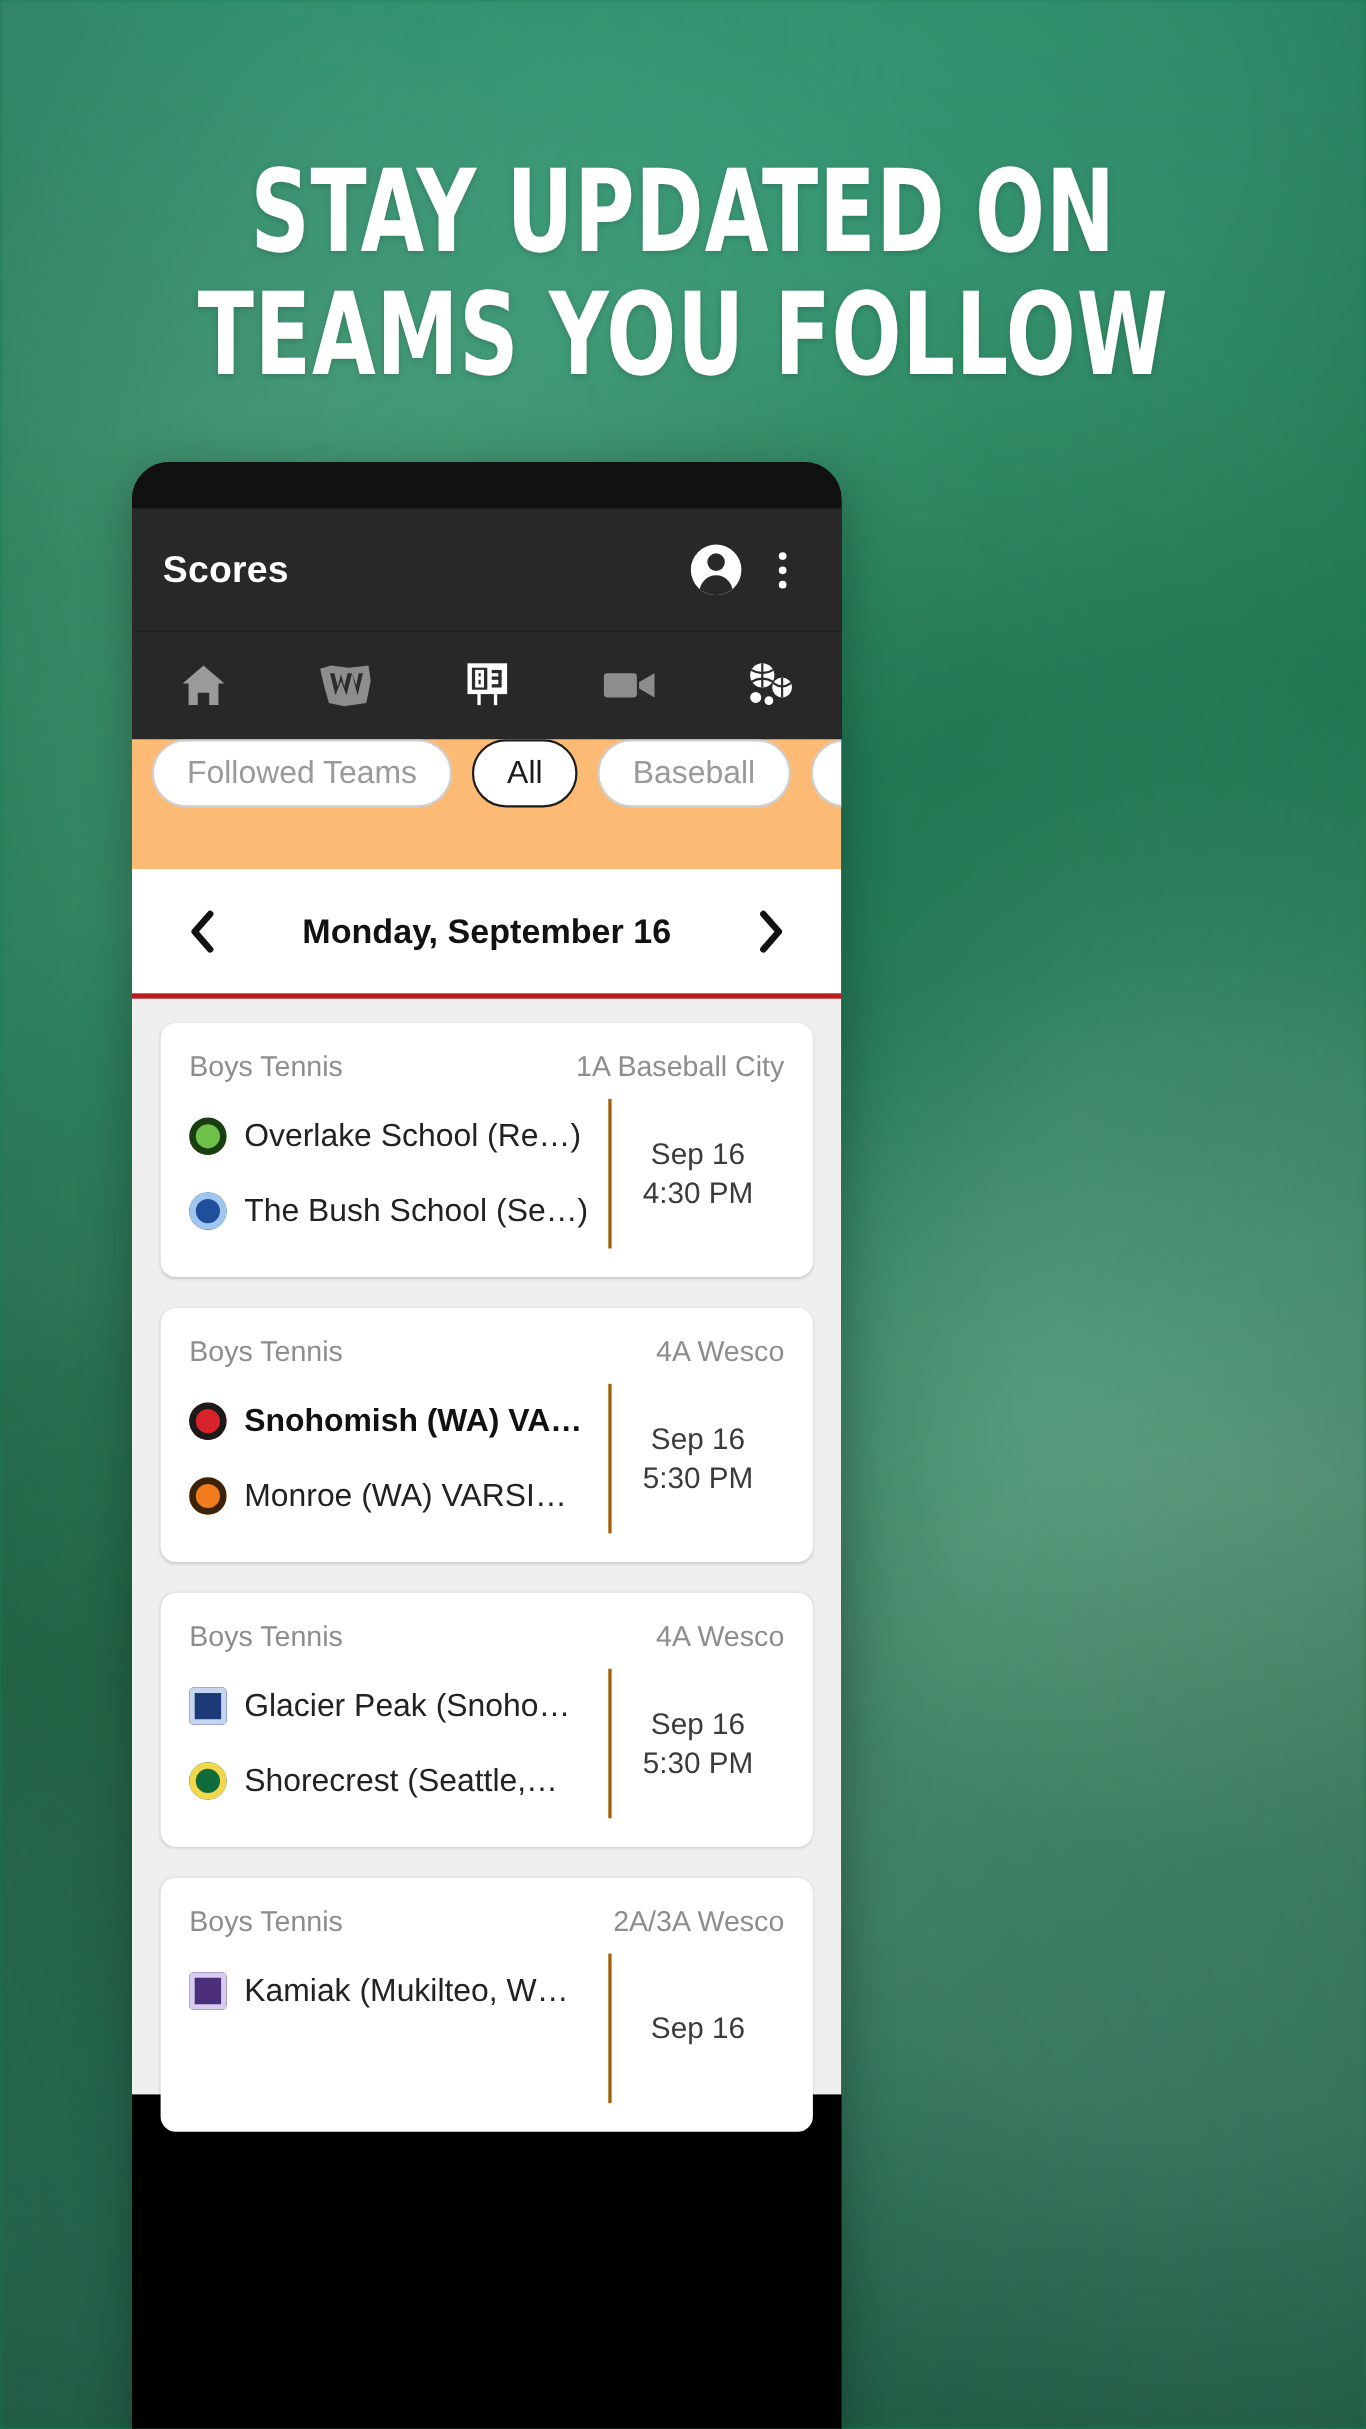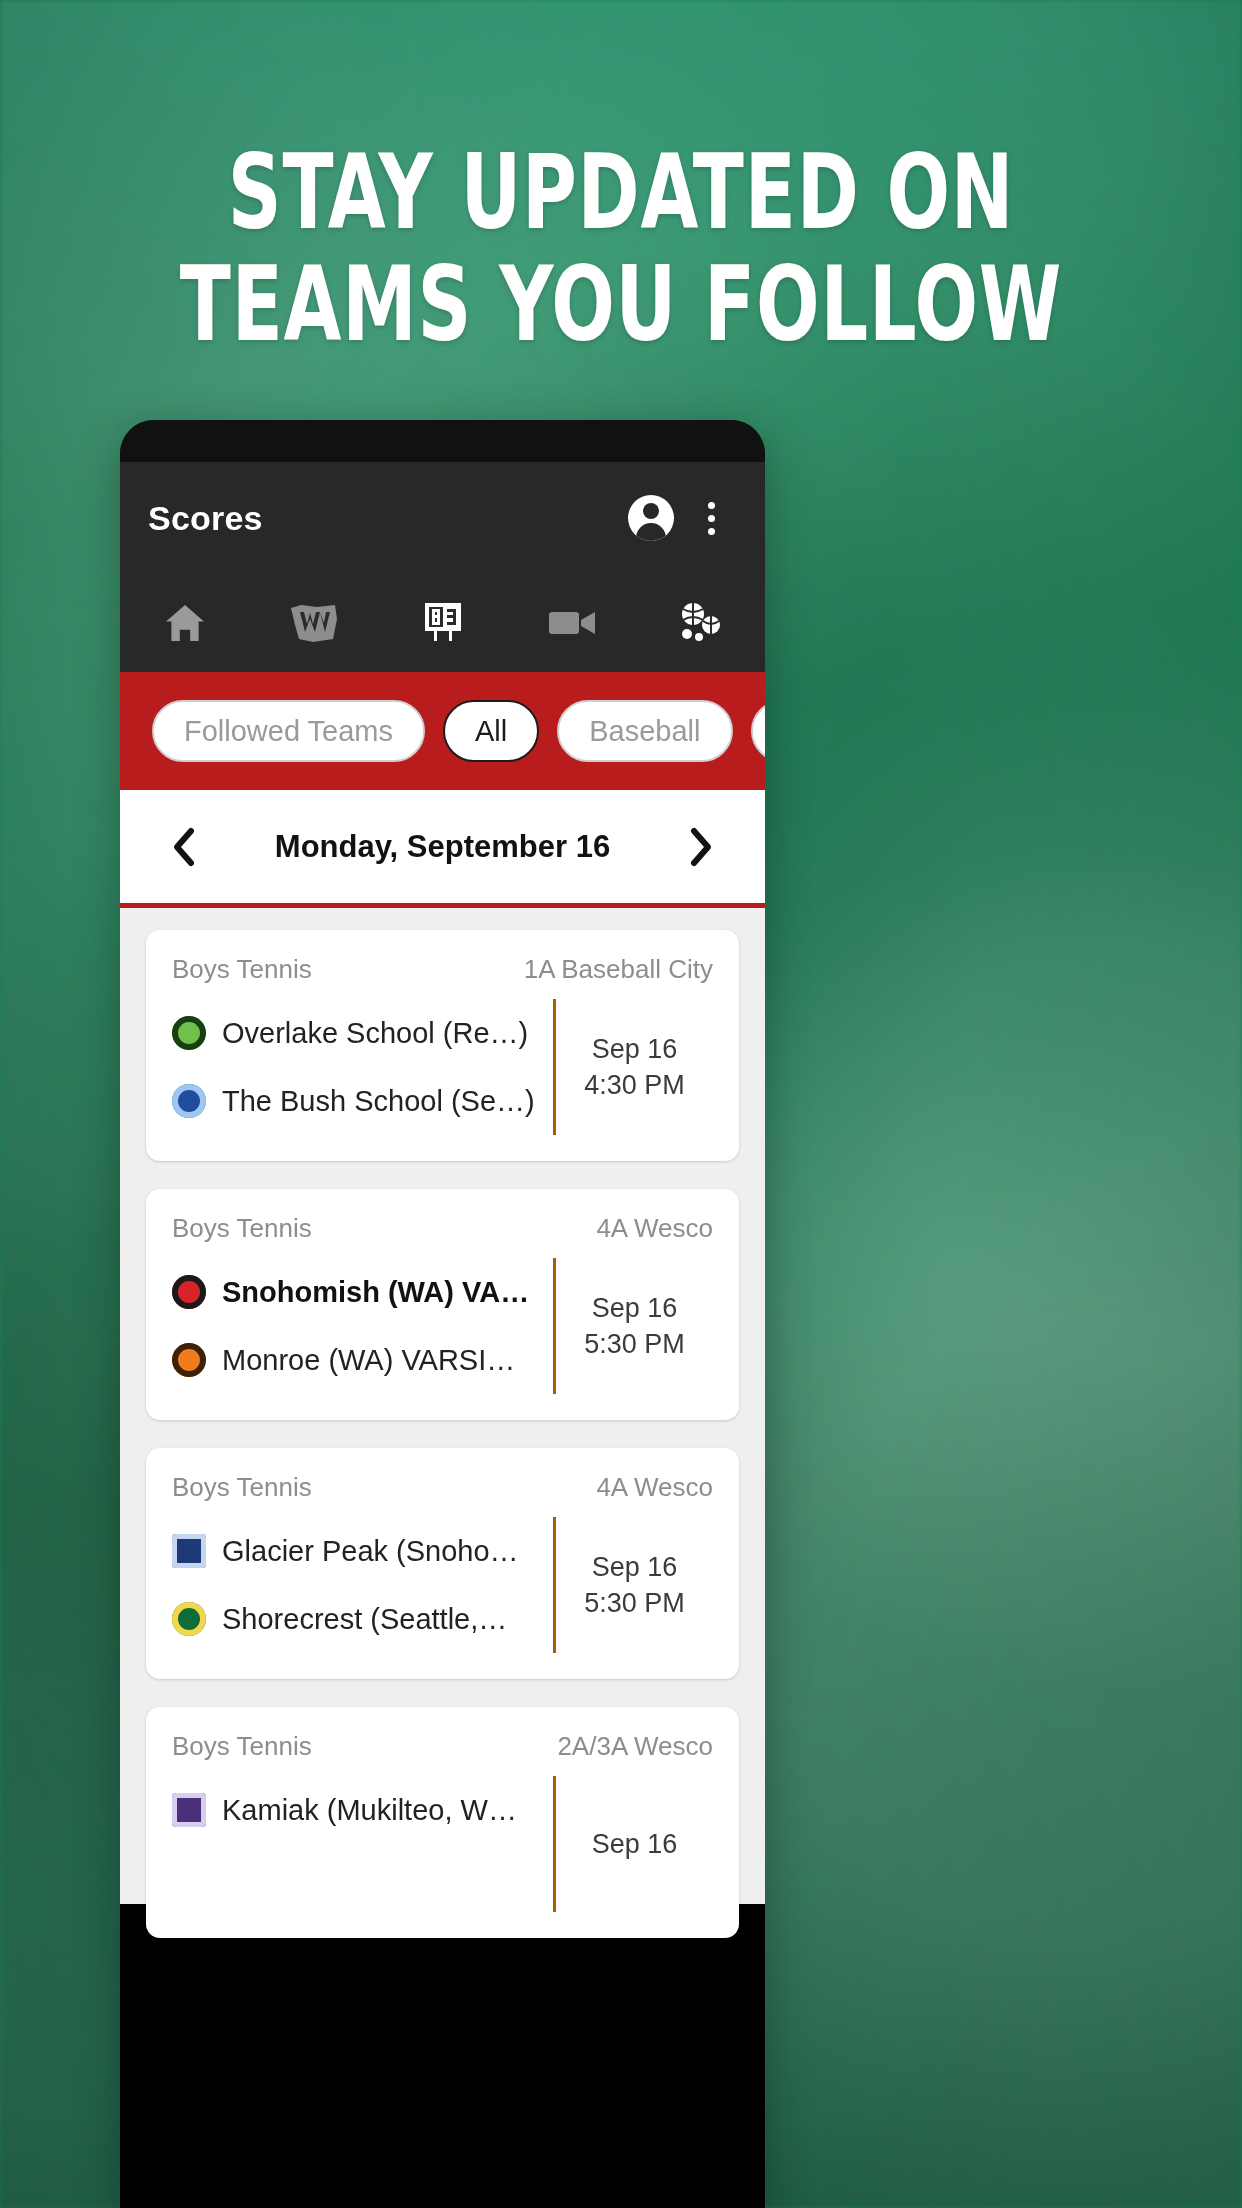--- a/index.html
+++ b/index.html
@@ -95,24 +95,24 @@
   
   #tabbar{
     height:98px; background:#282828;
     display:flex; align-items:center;
   }
   .tab{ flex:1; display:flex; align-items:center; justify-content:center; height:100%; }
   .tab svg{ display:block; }
 
   
   #chipsrow{
-    background:#b91c1c;
+    background:#fdba74;
     height:118px;
-    display:flex; align-items:center;
-    padding-left:32px;
+    display:flex; 
+    padding-left:18px;
     overflow:hidden;
   }
   .chip{
     flex:0 0 auto;
     height:62px;
     border:2px solid #cfcfcf;
     border-radius:31px;
     color:#9a9a9a;
     font-size:29px;
     display:flex; align-items:center; justify-content:center;

